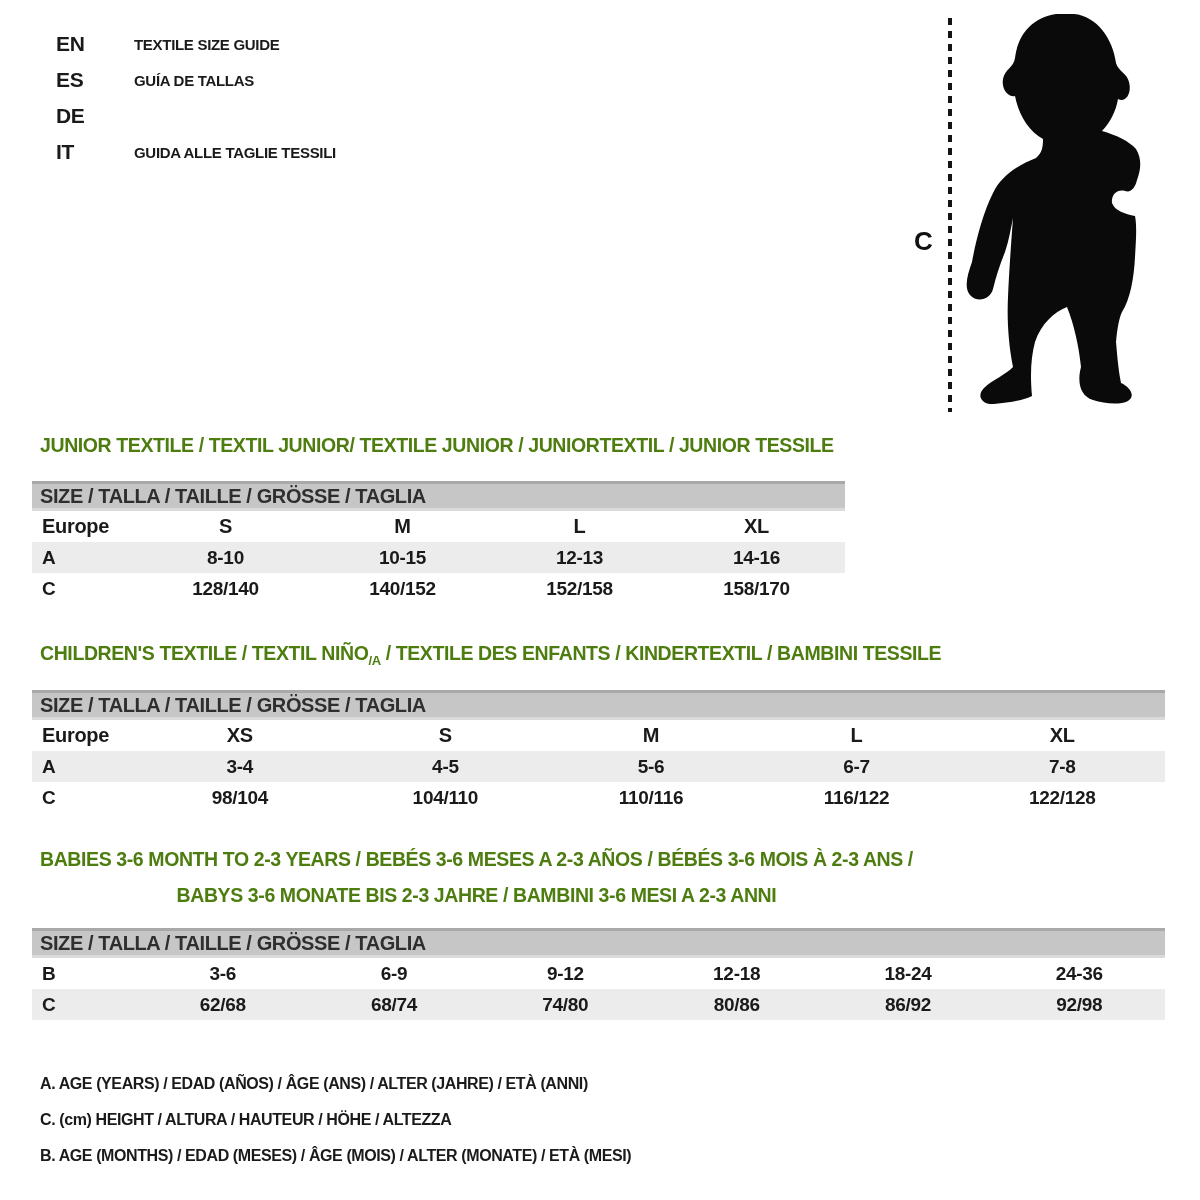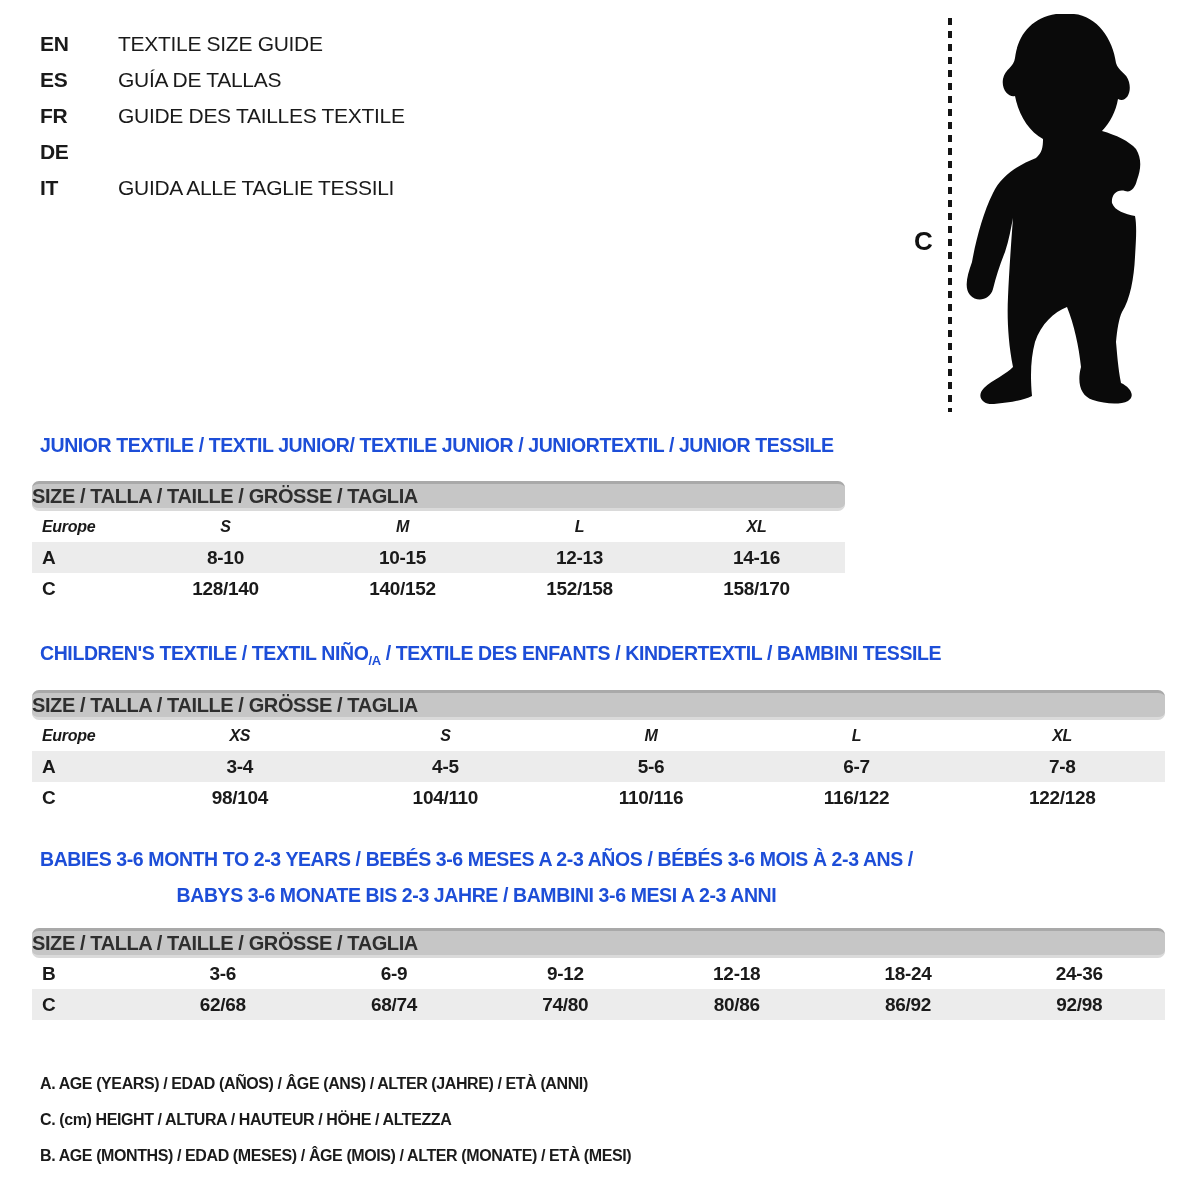--- a/index.html
+++ b/index.html
@@ -1,66 +1,62 @@
 <!DOCTYPE html>
 <html><head>
 <meta charset="utf-8">
 <style>
   html,body{margin:0;padding:0;background:#ffffff;}
   .page{
     position:relative;width:1200px;height:1200px;background:#ffffff;
     font-family:"Liberation Sans", sans-serif;color:#1a1a1a;overflow:hidden;
   }
   
-  .lang-list{position:absolute;left:40px;top:26px;}
+  .lang-list{position:absolute;left:56px;top:26px;}
   .lang-row{display:flex;height:36px;align-items:center;}
   .lang-code{width:78px;font-weight:700;font-size:21px;letter-spacing:-0.3px;}
-  .lang-title{font-weight:400;font-size:21px;letter-spacing:-0.3px;white-space:nowrap;}
+  .lang-title{font-weight:700;font-size:15px;letter-spacing:-0.3px;white-space:nowrap;}
   
   .figure-wrap{position:absolute;left:912px;top:10px;width:240px;height:412px;}
   
   .section-title{
     position:absolute;font-weight:700;font-size:19.5px;letter-spacing:-0.4px;
-    white-space:nowrap;color:#1d4ed8;
+    white-space:nowrap;color:#4d7c0f;
   }
   .section-title .subscript{font-size:13px;vertical-align:-5px;}
   .title-line{height:36px;}
   
   .size-table{position:absolute;}
   .size-bar{
     background:#c6c6c6;border-top:3px solid #a9a9a9;border-bottom:3px solid #dadada;
-    height:24px;display:flex;align-items:center;
-    font-weight:700;font-size:20px;letter-spacing:-0.4px;color:#2e2e2e;border-radius:7px;
+    height:24px;display:flex;align-items:center;padding-left:8px;
+    font-weight:700;font-size:20px;letter-spacing:-0.4px;color:#2e2e2e;
   }
   .trow{display:flex;align-items:center;height:31px;font-weight:700;font-size:19px;letter-spacing:-0.3px;}
-  .trow.head-row{font-size:16px;font-style:italic;}
+  .trow.head-row{font-size:20px;}
   .trow.shaded{background:#ececec;}
   .cell{flex:1;text-align:center;}
   .cell.label{flex:0 0 95px;text-align:left;padding-left:10px;}
   
   .legend{position:absolute;left:40px;top:1066px;}
   .legend-line{height:36px;display:flex;align-items:center;font-weight:700;font-size:16px;letter-spacing:-0.4px;white-space:nowrap;}
 </style>
 </head>
 <body>
 
 <div class="page">
 
   <div class="lang-list">
     <div class="lang-row">
       <span class="lang-code">EN</span>
       <span class="lang-title">TEXTILE SIZE GUIDE</span>
     </div>
     <div class="lang-row">
       <span class="lang-code">ES</span>
       <span class="lang-title">GUÍA DE TALLAS</span>
-    </div>
-    <div class="lang-row">
-      <span class="lang-code">FR</span>
-      <span class="lang-title">GUIDE DES TAILLES TEXTILE</span>
     </div>
     <div class="lang-row">
       <span class="lang-code">DE</span>
     </div>
     <div class="lang-row">
       <span class="lang-code">IT</span>
       <span class="lang-title">GUIDA ALLE TAGLIE TESSILI</span>
     </div>
   </div>
 

